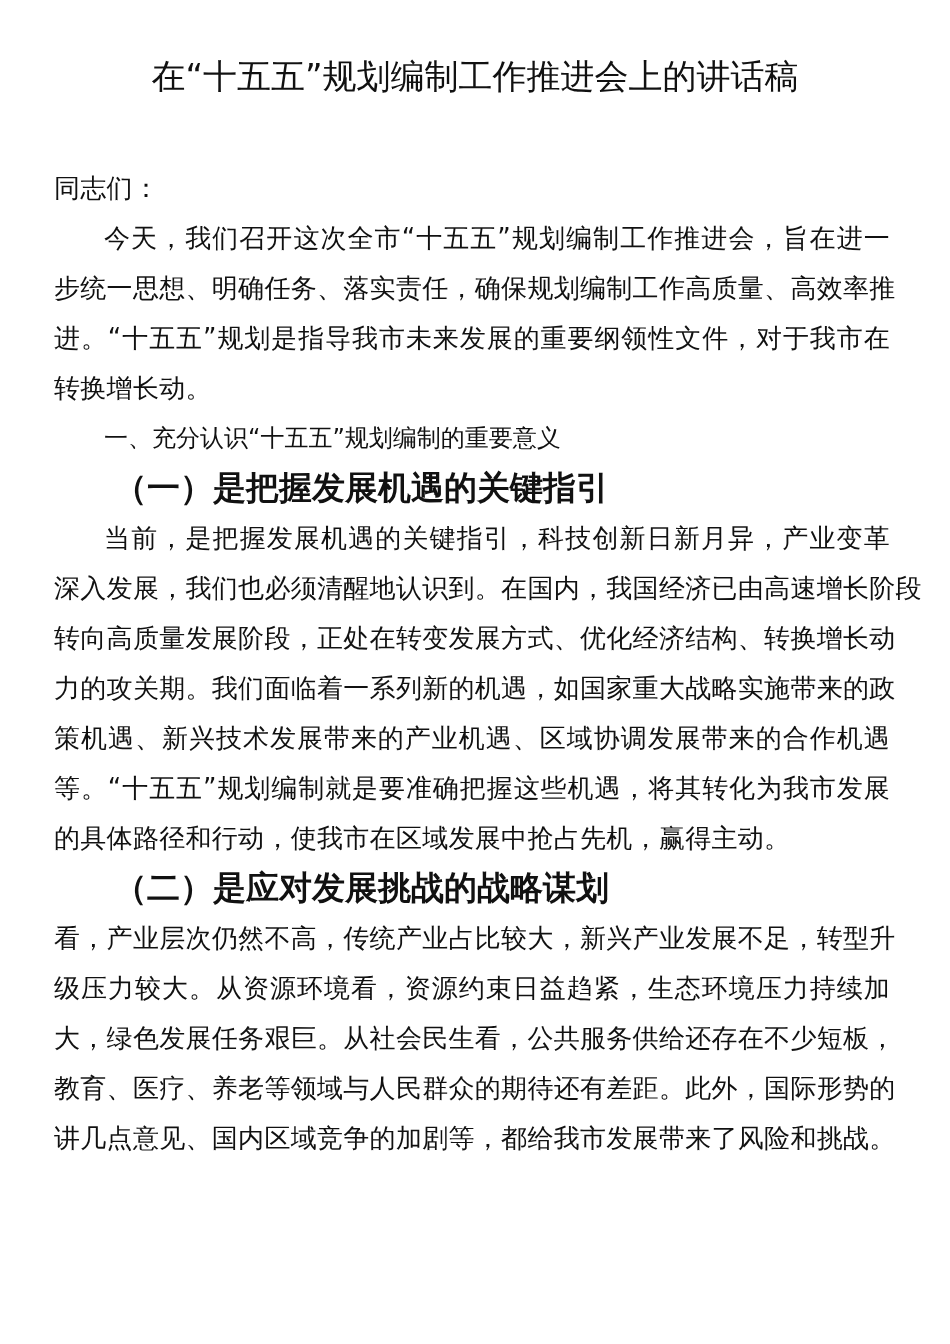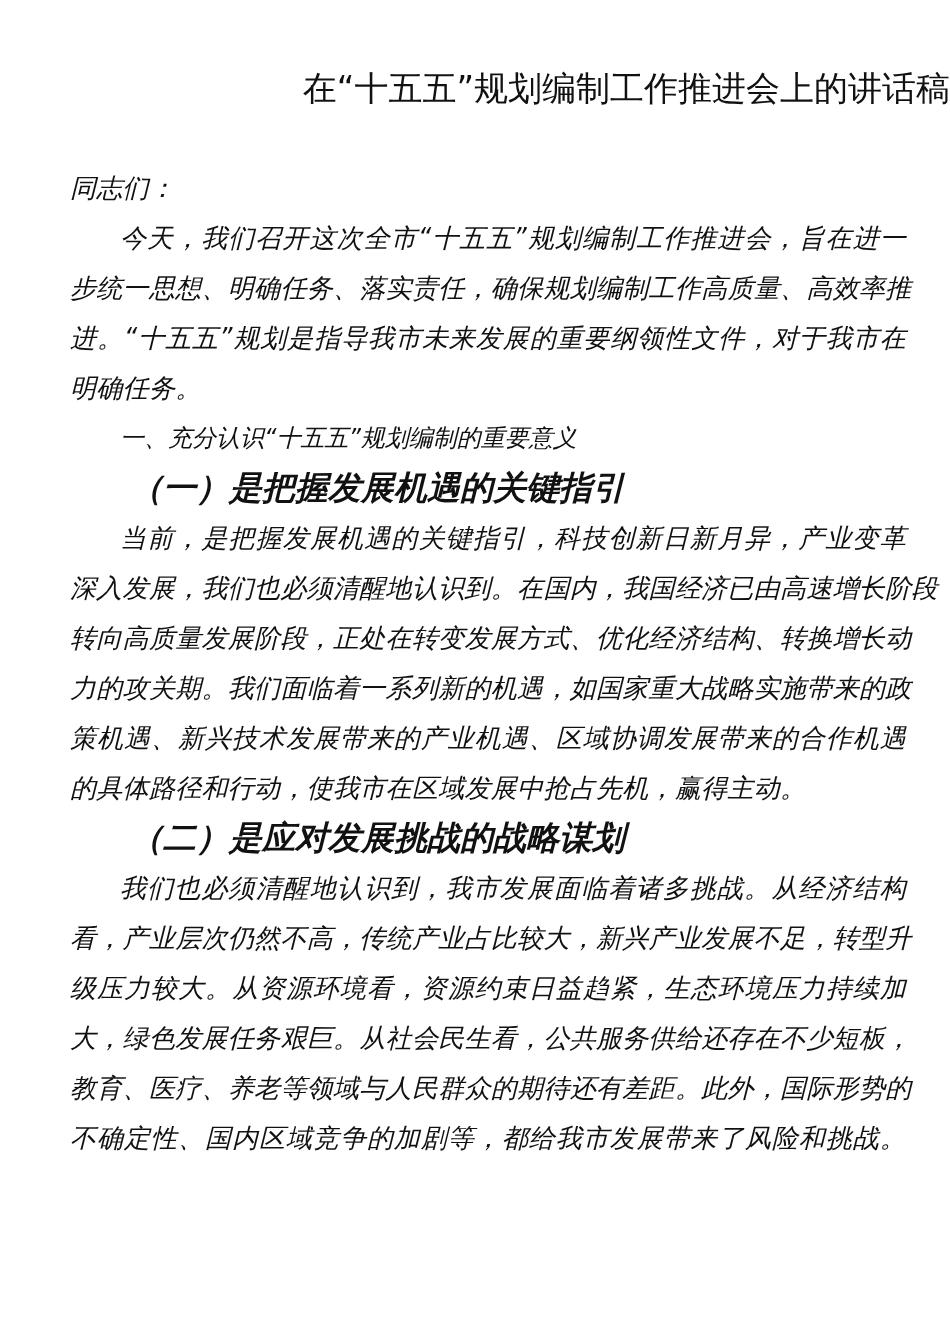--- a/index.html
+++ b/index.html
@@ -18,37 +18,36 @@
     .page {
       position: absolute;
       left: 0;
       top: 0;
       width: 950px;
       height: 1344px;
     }
     .title {
       position: absolute;
       left: 0;
-      top: 62px;
+      top: 50px;
       width: 950px;
-      text-align: right;
+      text-align: center;
       font-size: 34px;
       line-height: 52px;
       font-weight: normal;
       letter-spacing: 0px;
       margin: 0;
     }
     .body {
       position: absolute;
-      left: 70px;
+      left: 54px;
       top: 163px;
       width: 836px;
       font-size: 26px;
       line-height: 50px;
-      font-style: italic;
     }
     .p {
       margin: 0;
       text-align: justify;
       text-align-last: left;
       letter-spacing: 0.3px;
     }
     .h1 {
       margin: 0;
       padding-left: 50px;
@@ -79,40 +78,40 @@
 <div class="page">
   <h1 class="title">在“十五五”规划编制工作推进会上的讲话稿</h1>
 
   <div class="body">
     <p class="p">同志们：</p>
 
     <div class="p">
       <span class="line first">今天，我们召开这次全市“十五五”规划编制工作推进会，旨在进一</span>
       <span class="line">步统一思想、明确任务、落实责任，确保规划编制工作高质量、高效率推</span>
       <span class="line">进。“十五五”规划是指导我市未来发展的重要纲领性文件，对于我市在</span>
-      <span class="line last">明确任务。</span>
+      <span class="line last">转换增长动。</span>
     </div>
 
     <p class="h1">一、充分认识“十五五”规划编制的重要意义</p>
 
     <p class="h2">（一）是把握发展机遇的关键指引</p>
 
     <div class="p">
       <span class="line first">当前，是把握发展机遇的关键指引，科技创新日新月异，产业变革</span>
       <span class="line">深入发展，我们也必须清醒地认识到。在国内，我国经济已由高速增长阶段</span>
       <span class="line">转向高质量发展阶段，正处在转变发展方式、优化经济结构、转换增长动</span>
       <span class="line">力的攻关期。我们面临着一系列新的机遇，如国家重大战略实施带来的政</span>
       <span class="line">策机遇、新兴技术发展带来的产业机遇、区域协调发展带来的合作机遇</span>
+      <span class="line">等。“十五五”规划编制就是要准确把握这些机遇，将其转化为我市发展</span>
       <span class="line last">的具体路径和行动，使我市在区域发展中抢占先机，赢得主动。</span>
     </div>
 
     <p class="h2">（二）是应对发展挑战的战略谋划</p>
 
     <div class="p">
-      <span class="line first">我们也必须清醒地认识到，我市发展面临着诸多挑战。从经济结构</span>
       <span class="line">看，产业层次仍然不高，传统产业占比较大，新兴产业发展不足，转型升</span>
       <span class="line">级压力较大。从资源环境看，资源约束日益趋紧，生态环境压力持续加</span>
       <span class="line">大，绿色发展任务艰巨。从社会民生看，公共服务供给还存在不少短板，</span>
       <span class="line">教育、医疗、养老等领域与人民群众的期待还有差距。此外，国际形势的</span>
-      <span class="line">不确定性、国内区域竞争的加剧等，都给我市发展带来了风险和挑战。</span>
+      <span class="line">讲几点意见、国内区域竞争的加剧等，都给我市发展带来了风险和挑战。</span>
     </div>
   </div>
 </div>
 
 </body></html>

